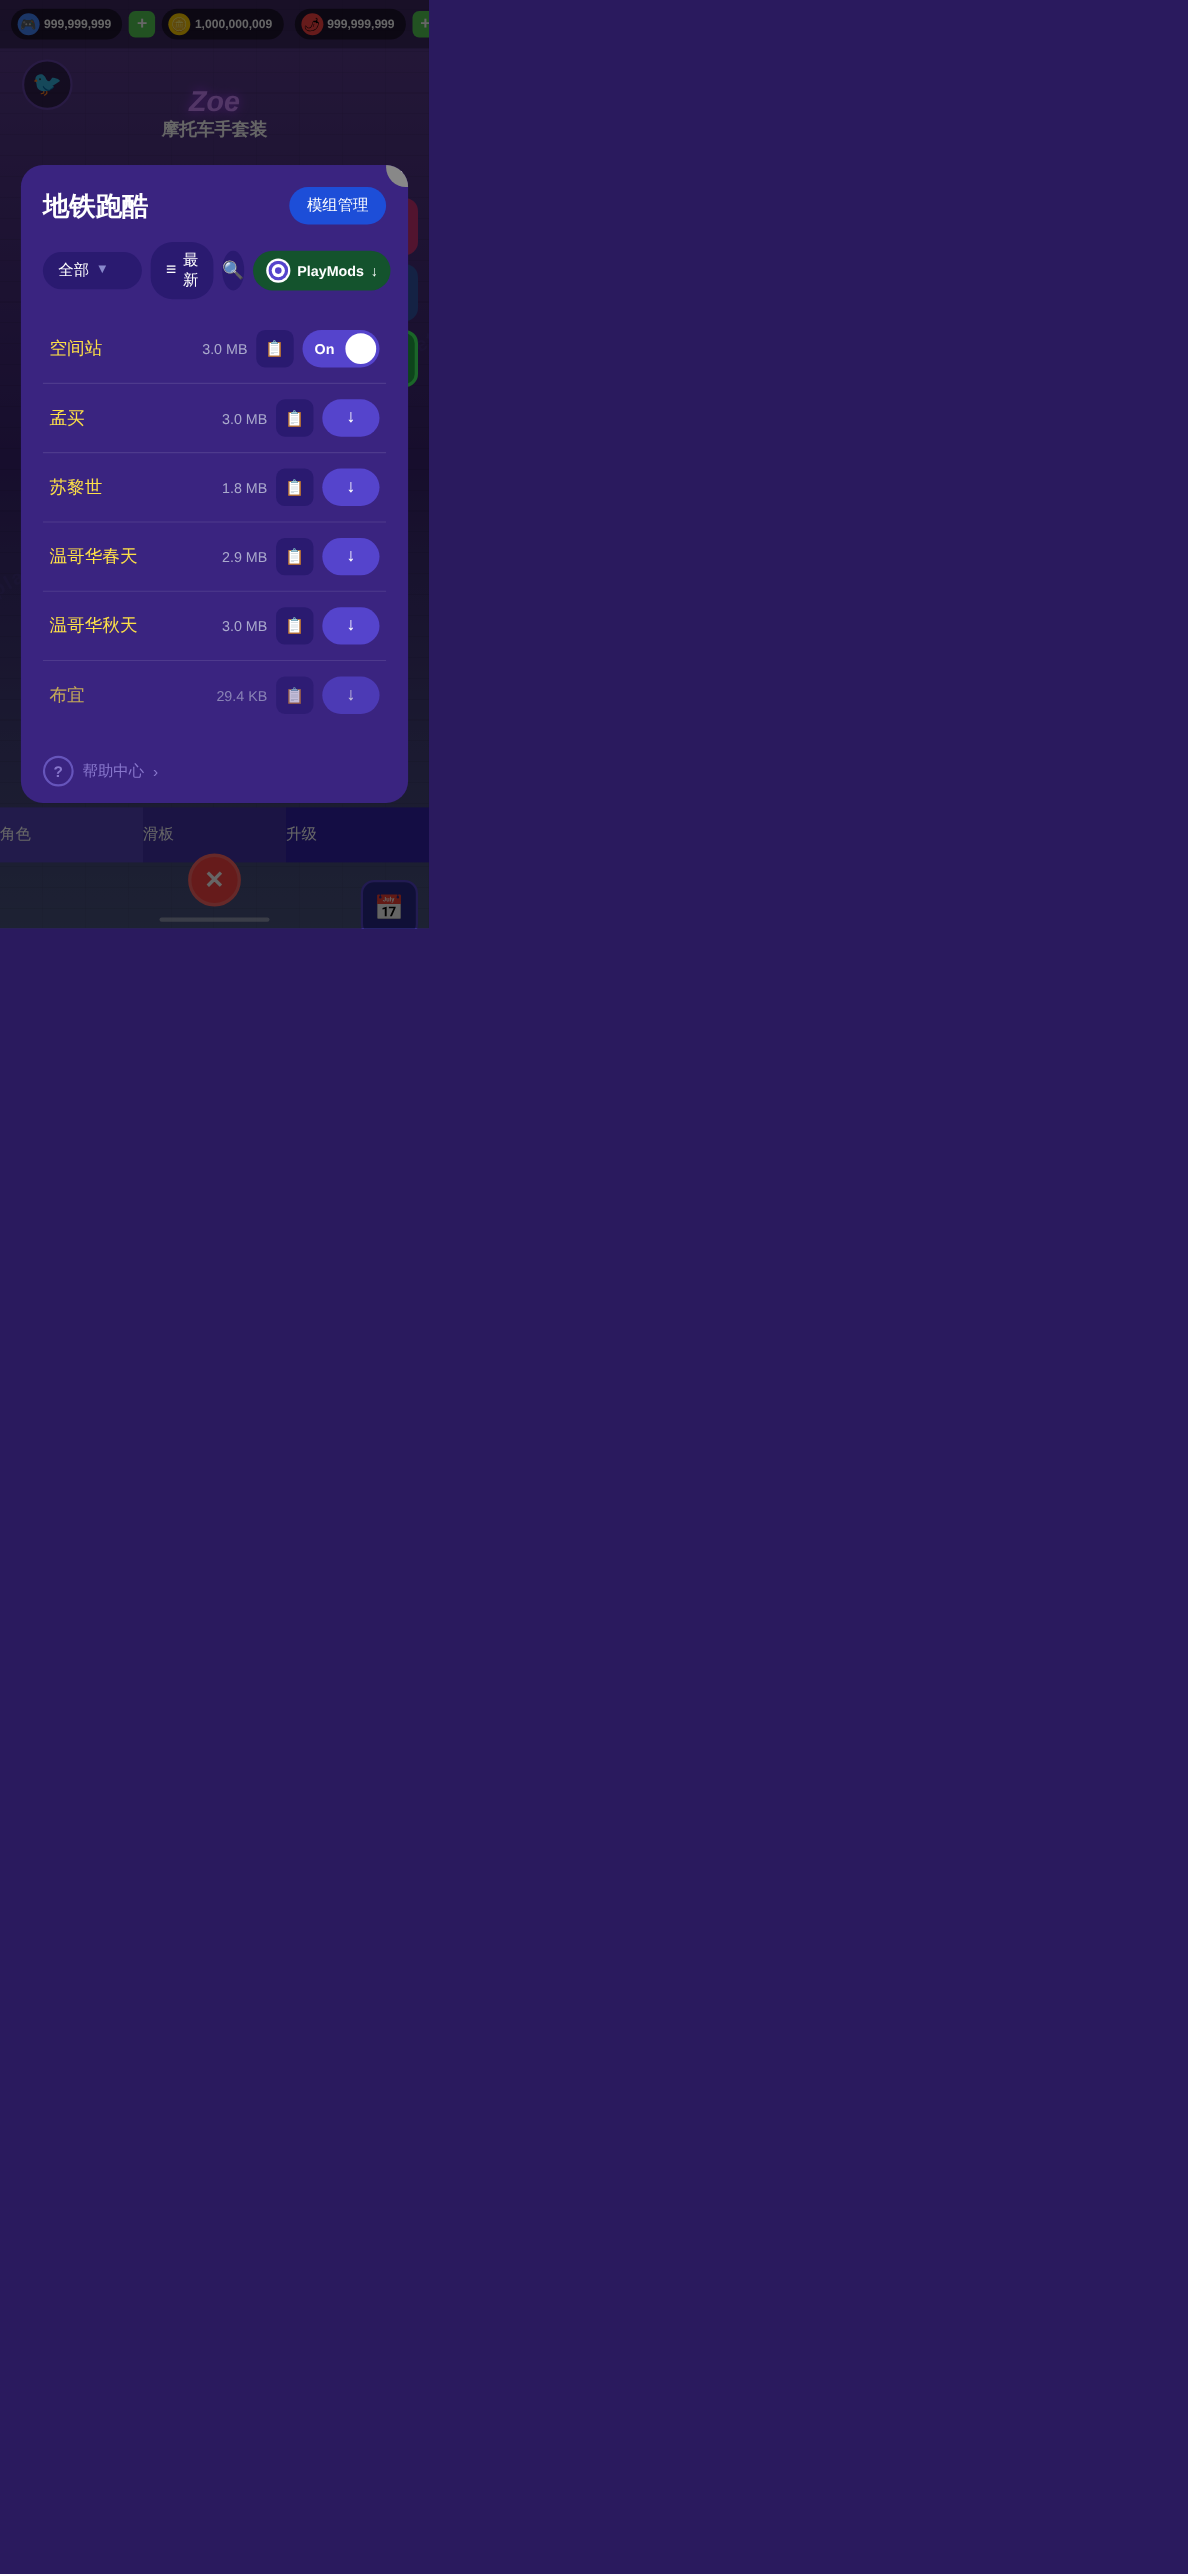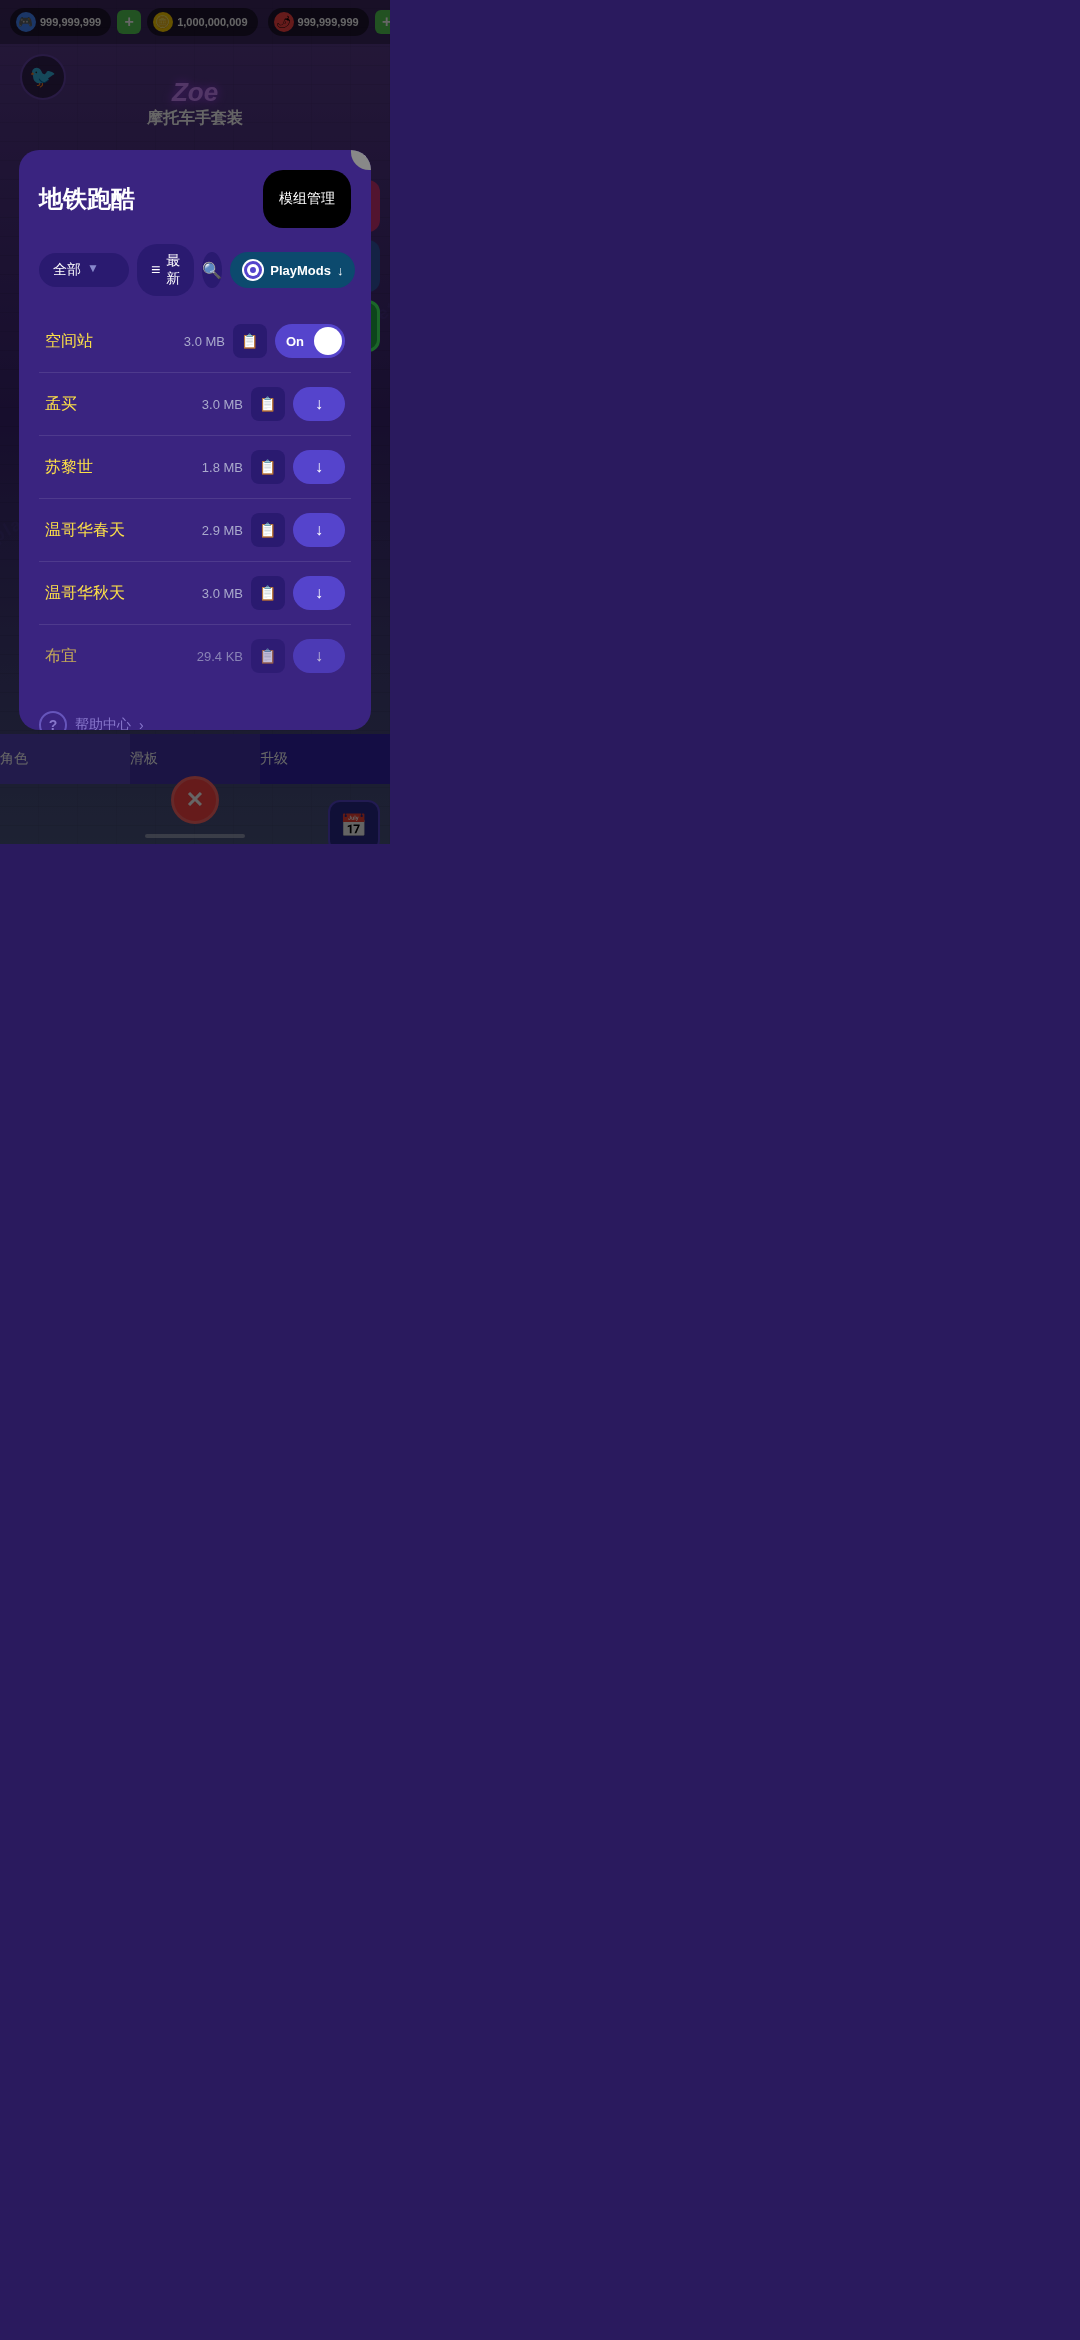--- a/index.html
+++ b/index.html
@@ -253,24 +253,24 @@
       margin-bottom: 16px;
     }
 
     .modal-title {
       color: white;
       font-size: 24px;
       font-weight: bold;
     }
 
     .modal-mgmt-btn {
-      background: #000000;
+      background: #1d4ed8;
       color: white;
       font-size: 14px;
-      padding: 20px 16px;
+      padding: 8px 16px;
       border-radius: 20px;
       border: none;
       cursor: pointer;
     }
 
     
     .filter-row {
       display: flex;
       align-items: center;
       gap: 8px;
@@ -311,21 +311,21 @@
       background: #2a1a70;
       border-radius: 50%;
       display: flex; align-items: center; justify-content: center;
       color: #aaaaee;
       font-size: 16px;
     }
 
     .playmods-btn {
       display: flex;
       align-items: center;
-      background: #0c4a6e;
+      background: #14532d;
       border-radius: 20px;
       padding: 7px 12px;
       gap: 6px;
       color: white;
       font-size: 13px;
       font-weight: bold;
     }
 
     .playmods-icon {
       width: 22px; height: 22px;

